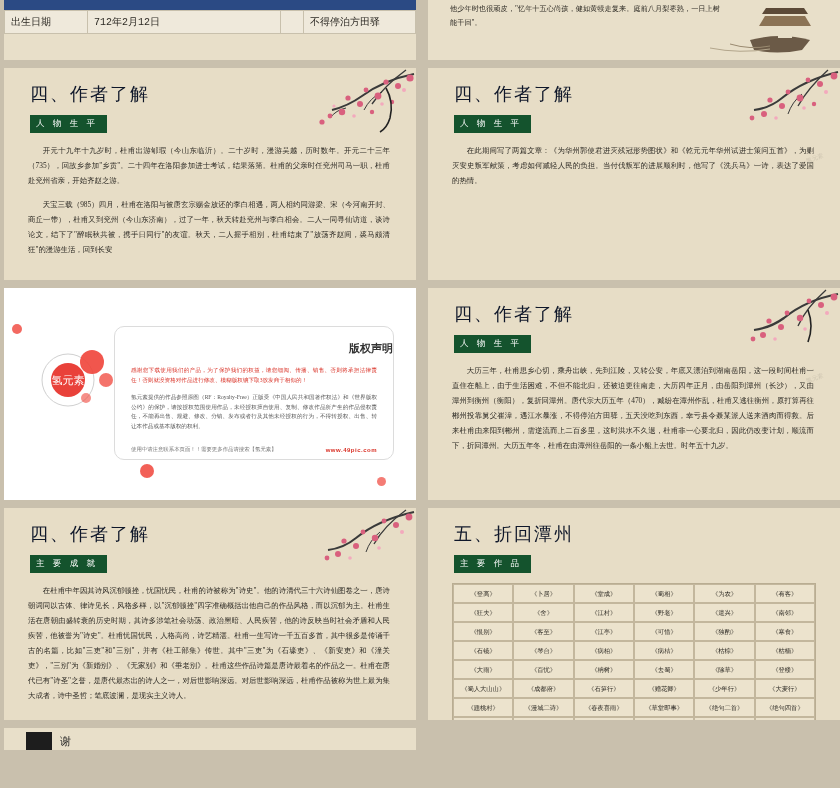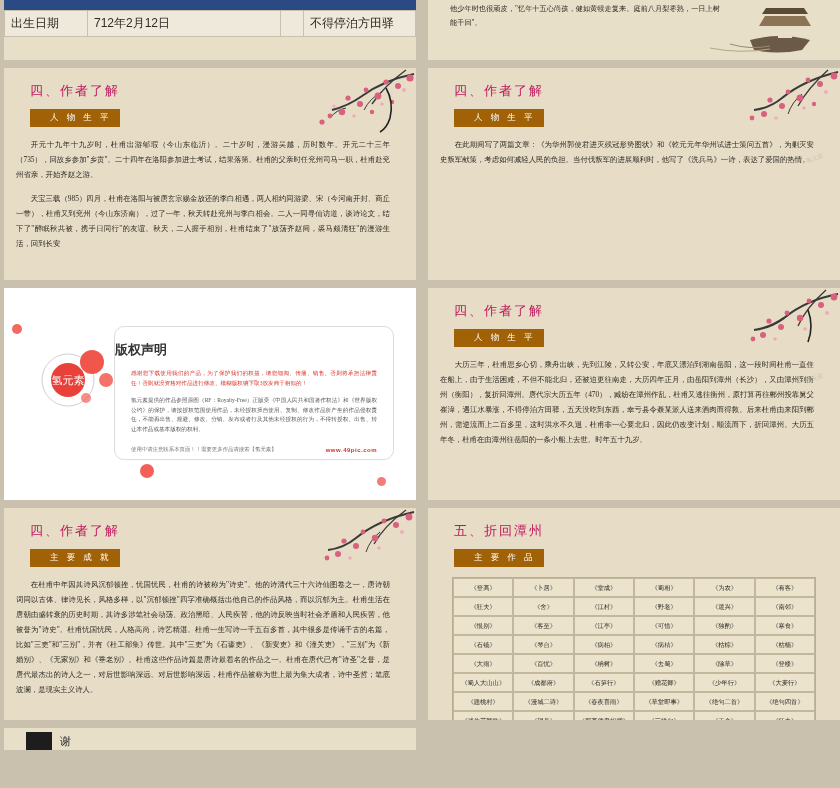--- a/index.html
+++ b/index.html
@@ -19,52 +19,52 @@
   }
   .slide{
     background:#e7ddc6;
     position:relative;
     overflow:hidden;
     box-sizing:border-box;
   }
   .slide.white{background:#ffffff;}
   
   .h-title{
-    font-size:13px;
-    color:#be185d;
+    font-size:18px;
+    color:#0f172a;
     letter-spacing:2px;
     margin:14px 0 0 26px;
     font-family:"Liberation Serif","DejaVu Serif",serif;
   }
   .tag{
     display:inline-block;
-    background:#a16207;
+    background:#14532d;
     color:#fff;
     font-size:8.5px;
     letter-spacing:3px;
-    padding:3px 9px 3px 20px;
+    padding:3px 9px 3px 6px;
     margin:9px 0 0 26px;
-    font-family:Liberation Serif, serif;
+    font-family:Liberation Sans, sans-serif;
   }
   .body-text{
-    margin:10px 26px 0 12px;
+    margin:10px 26px 0 24px;
     font-size:7.4px;
     line-height:15px;
     color:#2d2a24;
     text-align:justify;
     font-family:"Liberation Serif","DejaVu Serif",serif;
   }
   .body-text p{margin:0 0 9px 0; text-indent:2em;}
   
   .tbl{
     margin:0;
     width:100%;
     border-collapse:collapse;
-    font-size:12px;
-    font-family:Liberation Sans, sans-serif;
+    font-size:10px;
+    font-family:Liberation Mono, monospace;
   }
   .tbl td{
     border:1px solid #c8c0ac;
     padding:4px 6px;
     color:#2d2a24;
     background:#efe9db;
   }
   .topbar{
     height:10px;background:#2b4a84;width:100%;
   }
@@ -83,21 +83,21 @@
     position:relative;width:100%;height:100%;
   }
   .cw-logo{
     position:absolute;left:24px;top:48px;width:96px;height:96px;
   }
   .cw-box{
     position:absolute;left:110px;top:38px;right:22px;bottom:40px;
     border:1px solid #dcdcdc;border-radius:10px;background:#fff;
   }
   .cw-title{
-    text-align:left;font-size:13px;font-weight:bold;color:#333;margin-top:14px;
+    text-align:right;font-size:11px;font-weight:bold;color:#333;margin-top:14px;
     font-family:Liberation Serif, serif;
   }
   .cw-red{
     color:#d93025;font-size:5.6px;line-height:9.5px;margin:10px 16px 0 16px;text-align:justify;
     font-family:"Liberation Serif","DejaVu Serif",serif;
   }
   .cw-grey{
     color:#555;font-size:5.6px;line-height:9.5px;margin:8px 16px 0 16px;text-align:justify;
     font-family:"Liberation Serif","DejaVu Serif",serif;
   }

